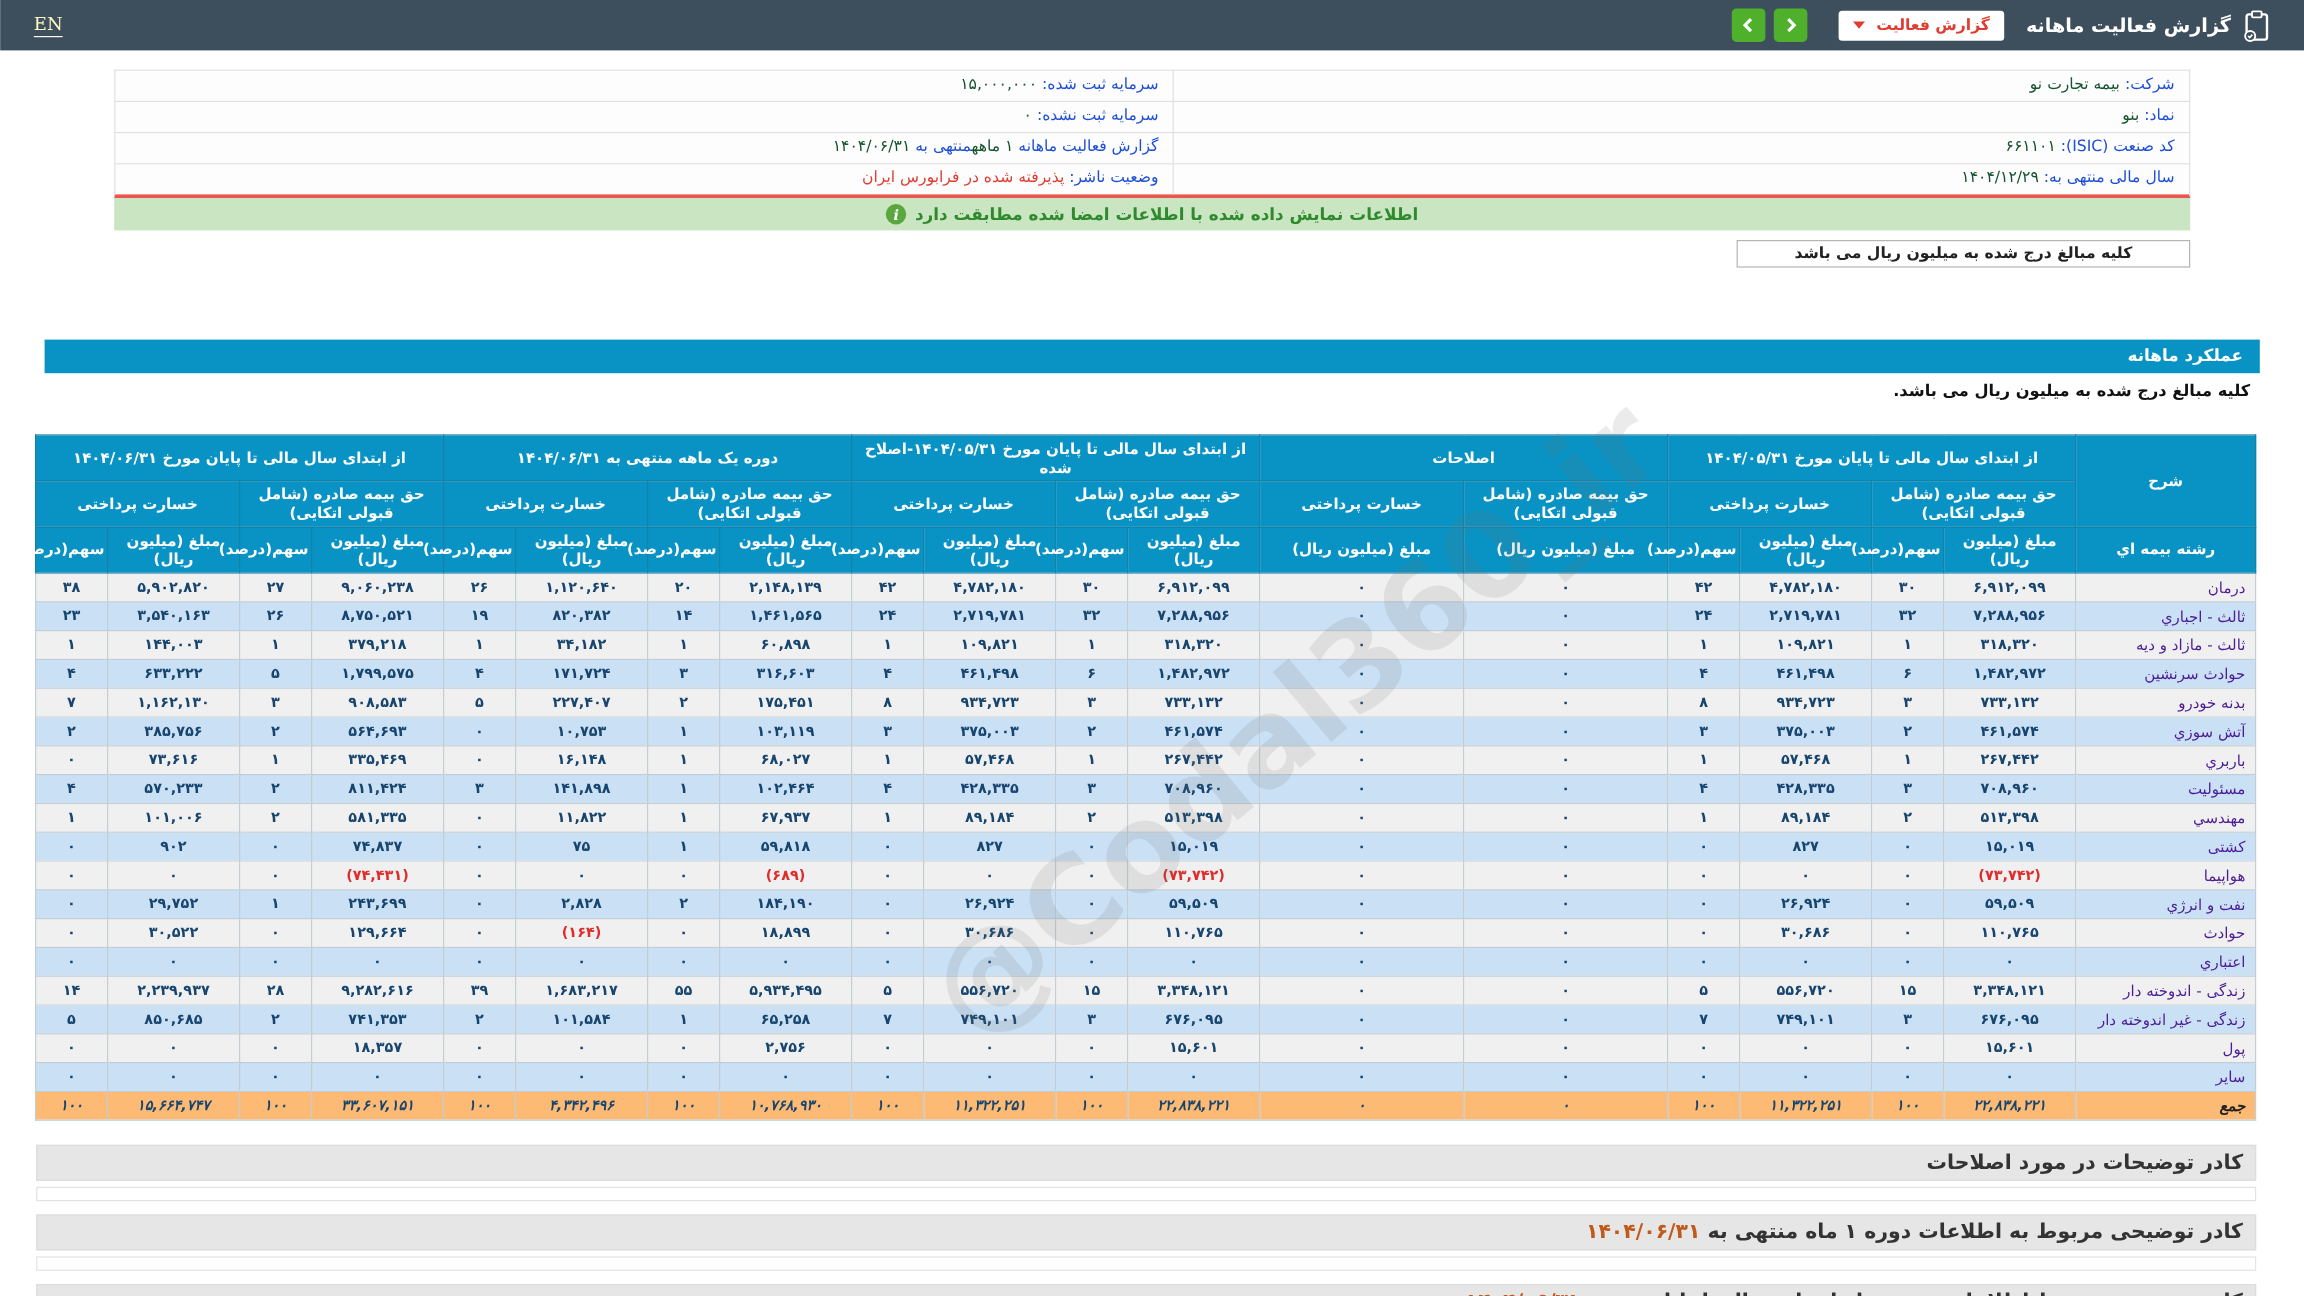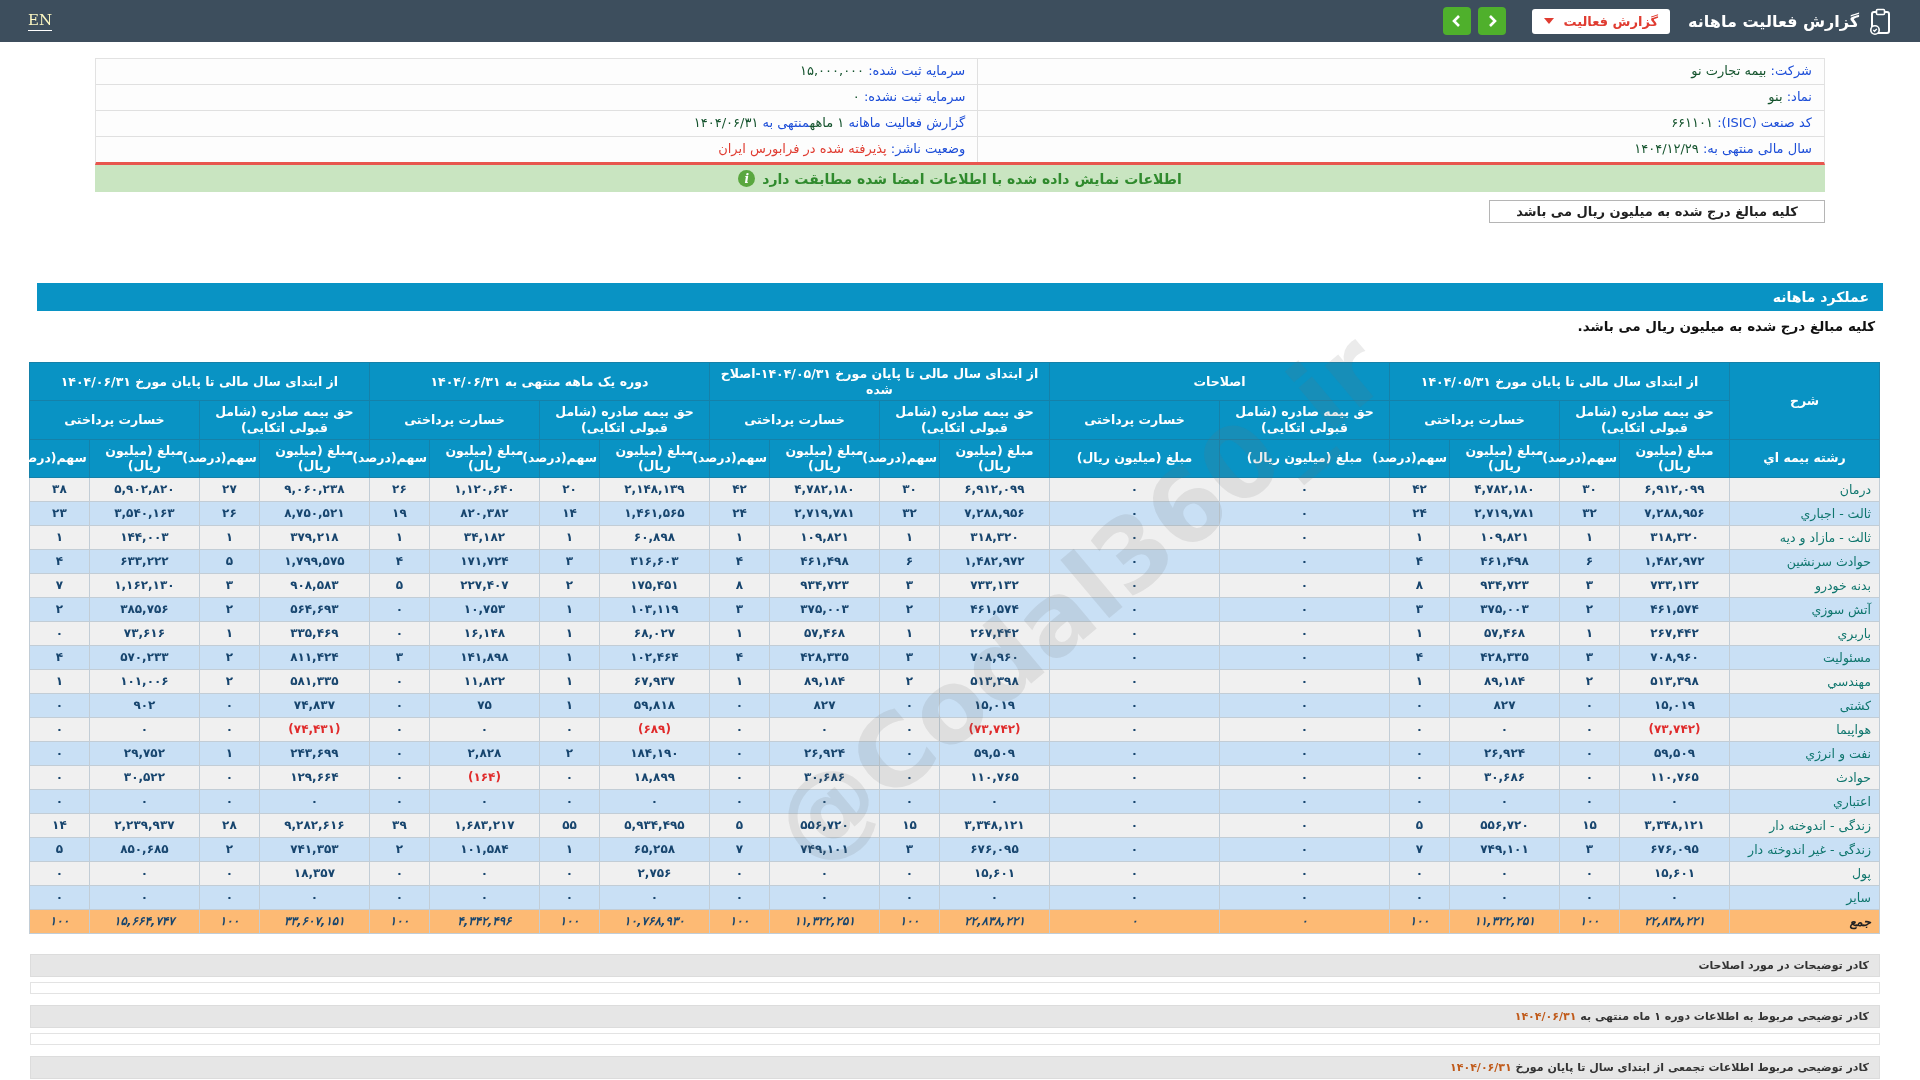--- a/index.html
+++ b/index.html
@@ -49,21 +49,21 @@
     justify-content:center; align-items:center; gap:7px;
     color:#2f8a2d; font-size:14px; font-weight:bold;
   }
   .notice-icon {
     width:17px; height:17px; border-radius:50%; background:#5aa73f; color:#fff;
     font-size:12px; font-weight:bold; display:flex; align-items:center; justify-content:center;
     font-family:"DejaVu Serif", serif; font-style:italic;
   }
   
   .unit-box {
-    margin:8px 95px 0; width:336px; background:#fff; border:1px solid #b5b5b5;
+    margin:8px 95px 0; width:378px; background:#fff; border:1px solid #b5b5b5;
     padding:3px 10px; font-size:13px; font-weight:bold; color:#222; text-align:center;
   }
   
   .section-bar {
     margin:60px 37px 0; background:#0993c4; color:#fff;
     font-size:14px; font-weight:bold; padding:6px 14px;
   }
   .unit-note { margin:7px 45px 1px; font-size:13.5px; font-weight:bold; color:#111; }
   
   table.perf {
@@ -72,32 +72,32 @@
   }
   table.perf thead th {
     background:#0993c4; color:#fff; border:1px solid #1581a9;
     font-weight:bold; padding:3px 2px; font-size:12.5px; line-height:1.25;
   }
   table.perf tbody td {
     border:1px solid #c2cdd6; padding:3px 5px; text-align:center;
     color:#17456e; font-weight:bold; height:24px; overflow:hidden; white-space:nowrap;
   }
   table.perf tbody td.rlabel {
-    text-align:right; color:#0f766e; font-weight:normal; font-size:12.5px; padding-right:8px;
+    text-align:right; color:#4c1d95; font-weight:normal; font-size:12.5px; padding-right:8px;
   }
   table.perf tbody tr.odd  td { background:#f0f0f0; }
   table.perf tbody tr.even td { background:#c9e0f5; }
   table.perf tbody td.neg { color:#e02b2b; }
   table.perf tbody tr.total td { background:#fdba74; color:#17456e;font-style:italic; }
   table.perf tbody tr.total td.rlabel { font-weight:bold; color:#222; }
   
   .footnotes { margin:20px 40px 0 30px; }
   .fbar {
     background:#e6e6e6; border:1px solid #dcdcdc; padding:4px 10px;
-    font-size:11px; font-weight:bold; color:#333;
+    font-size:17px; font-weight:bold; color:#333;
   }
   .fbar .fdate { color:#c05a1a; }
   .fbox { height:12px; background:#fff; border:1px solid #e3e3e3; margin:5px 0 11px; }
   
   .watermark {
     position:absolute; top:540px; left:700px; transform:rotate(-40deg);
     font-size:100px; font-weight:bold; color:rgba(110,110,110,0.14);
     pointer-events:none; direction:ltr; white-space:nowrap;
   }
 </style>

